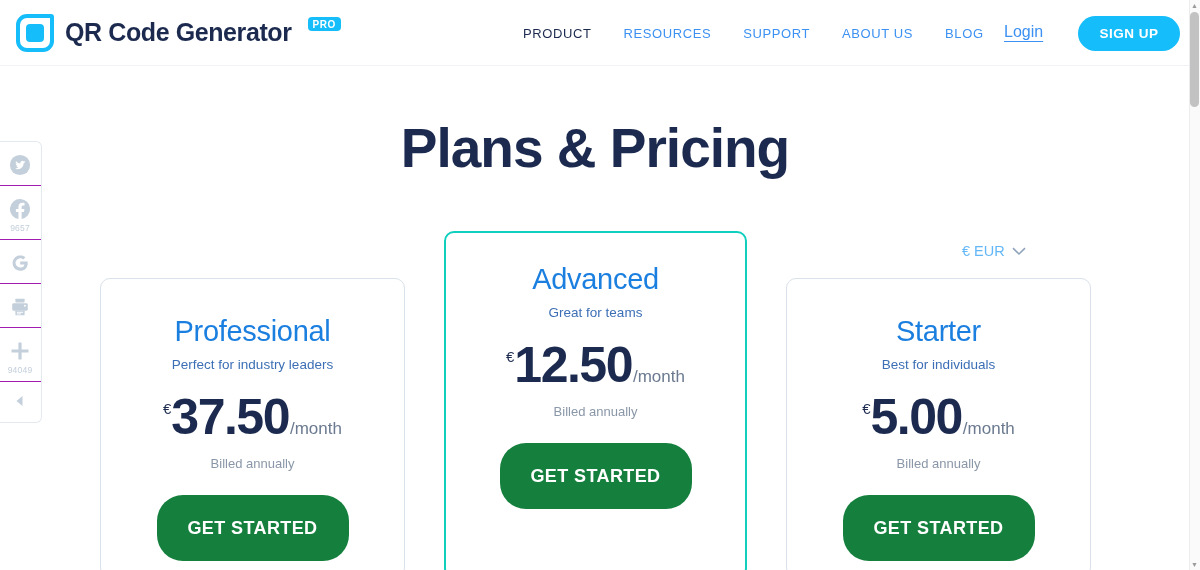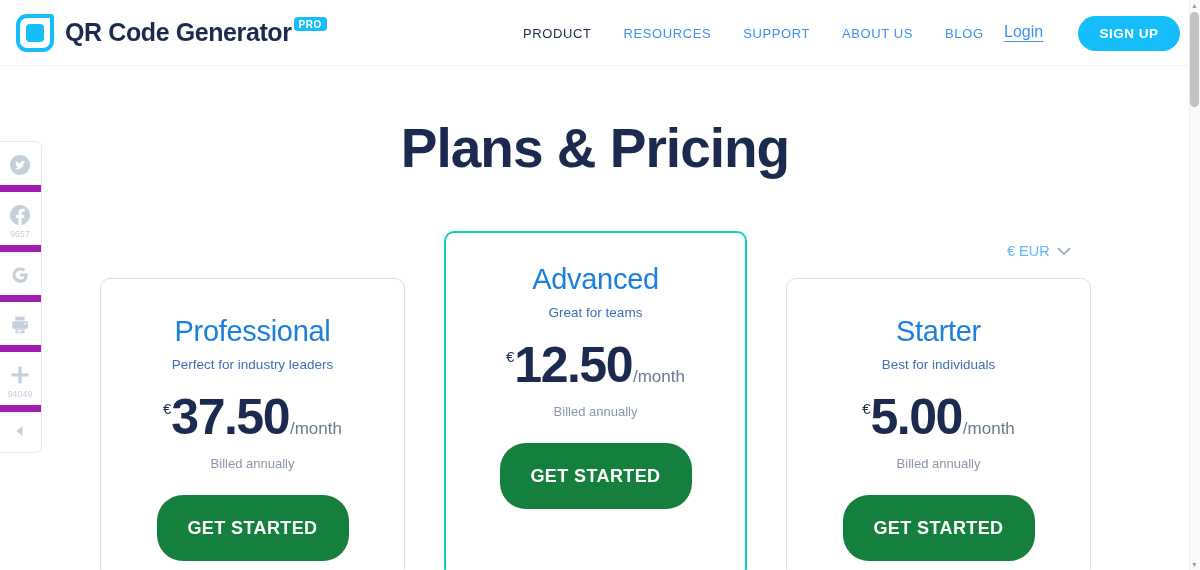--- a/index.html
+++ b/index.html
@@ -71,21 +71,21 @@
   .pro-badge {
     display: inline-block;
     vertical-align: super;
     font-size: 10px;
     font-weight: bold;
     color: #ffffff;
     background: #16bdfb;
     border-radius: 4px;
     padding: 2px 5px 1px 5px;
     letter-spacing: 0.5px;
-    margin-left: 2px;
+    margin-left: 16px;
     position: relative;
     top: -4px;
   }
 
   .nav {
     position: absolute;
     left: 523px;
     top: 26px;
     display: flex;
     gap: 32px;
@@ -142,21 +142,21 @@
     flex-direction: column;
     align-items: center;
     padding-bottom: 2px;
   }
   .social-item {
     width: 100%;
     display: flex;
     flex-direction: column;
     align-items: center;
     padding: 10px 0 6px 0;
-    border-bottom: 7px solid #a21caf;
+    border-bottom: 1px solid #a21caf;
     cursor: pointer;
   }
   .social-item:last-child { border-bottom: none; }
   .social-item .glyph {
     color: #c3cfdb;
     display: flex;
     align-items: center;
     justify-content: center;
     height: 26px;
   }
@@ -184,21 +184,21 @@
     left: 0; top: 181px;
     width: 1190px;
     text-align: center;
     font-size: 16px;
     color: #3c91f2;
   }
 
   
   .currency {
     position: absolute;
-    left: 1007px;
+    left: 962px;
     top: 243px;
     display: flex;
     align-items: center;
     gap: 7px;
     color: #63b7f7;
     font-size: 14.5px;
     cursor: pointer;
   }
 
   

